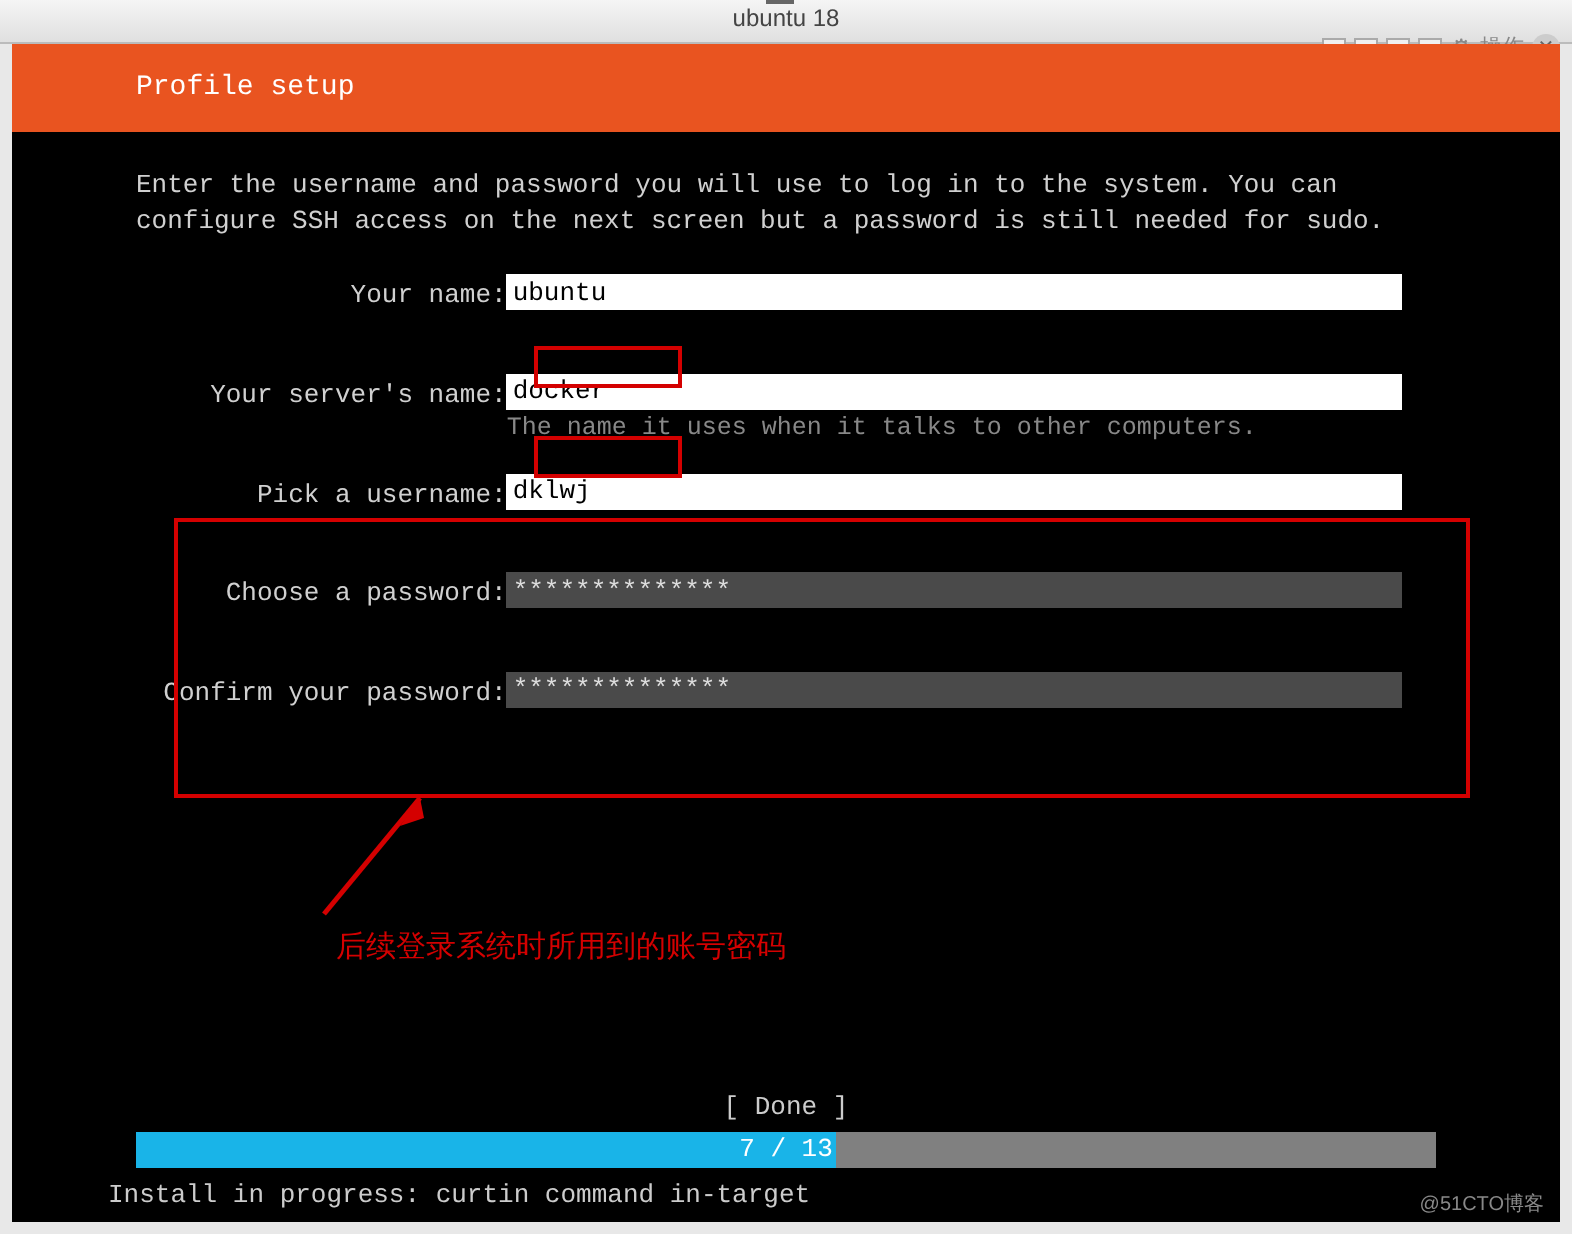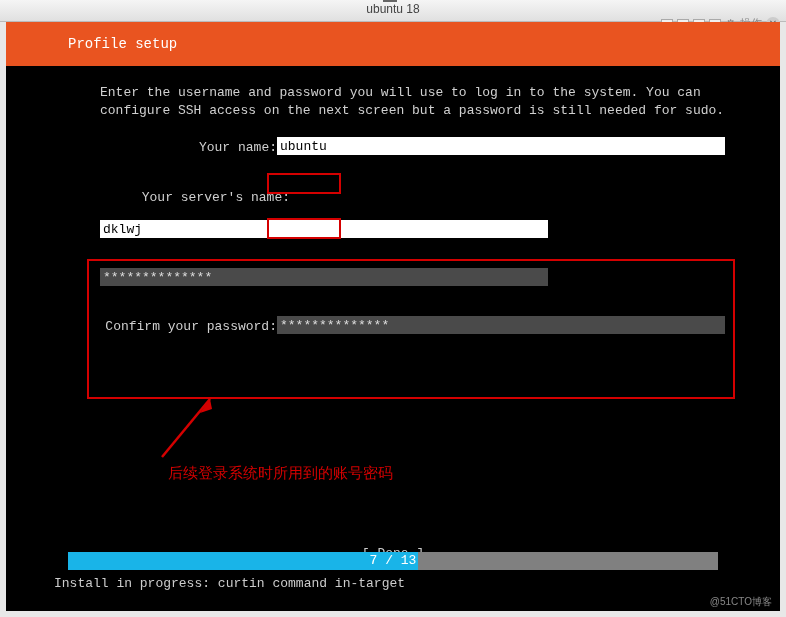--- a/index.html
+++ b/index.html
@@ -48,21 +48,20 @@
     .header-bar {
       background: #e95420;
       color: #fff;
       padding: 14px 0 14px 62px;
       font-size: 14px;
     }
     .content {
       padding: 18px 0 0 62px;
       color: #d0d0d0;
       line-height: 1.35;
-      margin-left: 32px;
     }
     .intro {
       width: 640px;
       margin-bottom: 18px;
     }
     .form-row {
       display: flex;
       align-items: flex-start;
       margin-bottom: 4px;
       position: relative;
@@ -143,21 +142,21 @@
       line-height: 18px;
     }
     .progress-fill {
       position: absolute;
       top: 0; left: 0; bottom: 0;
       width: 53.8%;
       background: #19b4e8;
     }
     .progress-text { position: relative; z-index: 1; }
     .install-line {
-      padding: 6px 0 20px 48px;
+      padding: 6px 0 6px 48px;
       color: #ccc;
     }
     .watermark {
       position: absolute;
       bottom: 8px; right: 14px;
       color: #888;
       font-family: Arial, 'Microsoft YaHei', sans-serif;
       font-size: 10px;
     }
     .spacer { height: 26px; }
@@ -191,31 +190,37 @@
     <div class="form-row">
       <div class="label">Your name:</div>
       <div class="input-wrap">
         <input class="input-field" value="ubuntu" style="">
       </div>
     </div>
     <div class="spacer"></div>
 
     <div class="form-row">
       <div class="label">Your server's name:</div>
+      <div class="input-wrap">
+        <input class="input-field" value="docker" style="">
+        <div class="hint">The name it uses when it talks to other computers.</div>
+      </div>
     </div>
     <div class="spacer-sm"></div>
 
     <div class="form-row">
+      <div class="label">Pick a username:</div>
       <div class="input-wrap">
         <input class="input-field" value="dklwj" style="">
       </div>
     </div>
     <div class="spacer"></div>
 
     <div class="form-row">
+      <div class="label">Choose a password:</div>
       <div class="input-wrap">
         <input class="input-field input-pw" value="**************" style="">
       </div>
     </div>
     <div class="spacer"></div>
 
     <div class="form-row">
       <div class="label">Confirm your password:</div>
       <div class="input-wrap">
         <input class="input-field input-pw" value="**************" style="">

